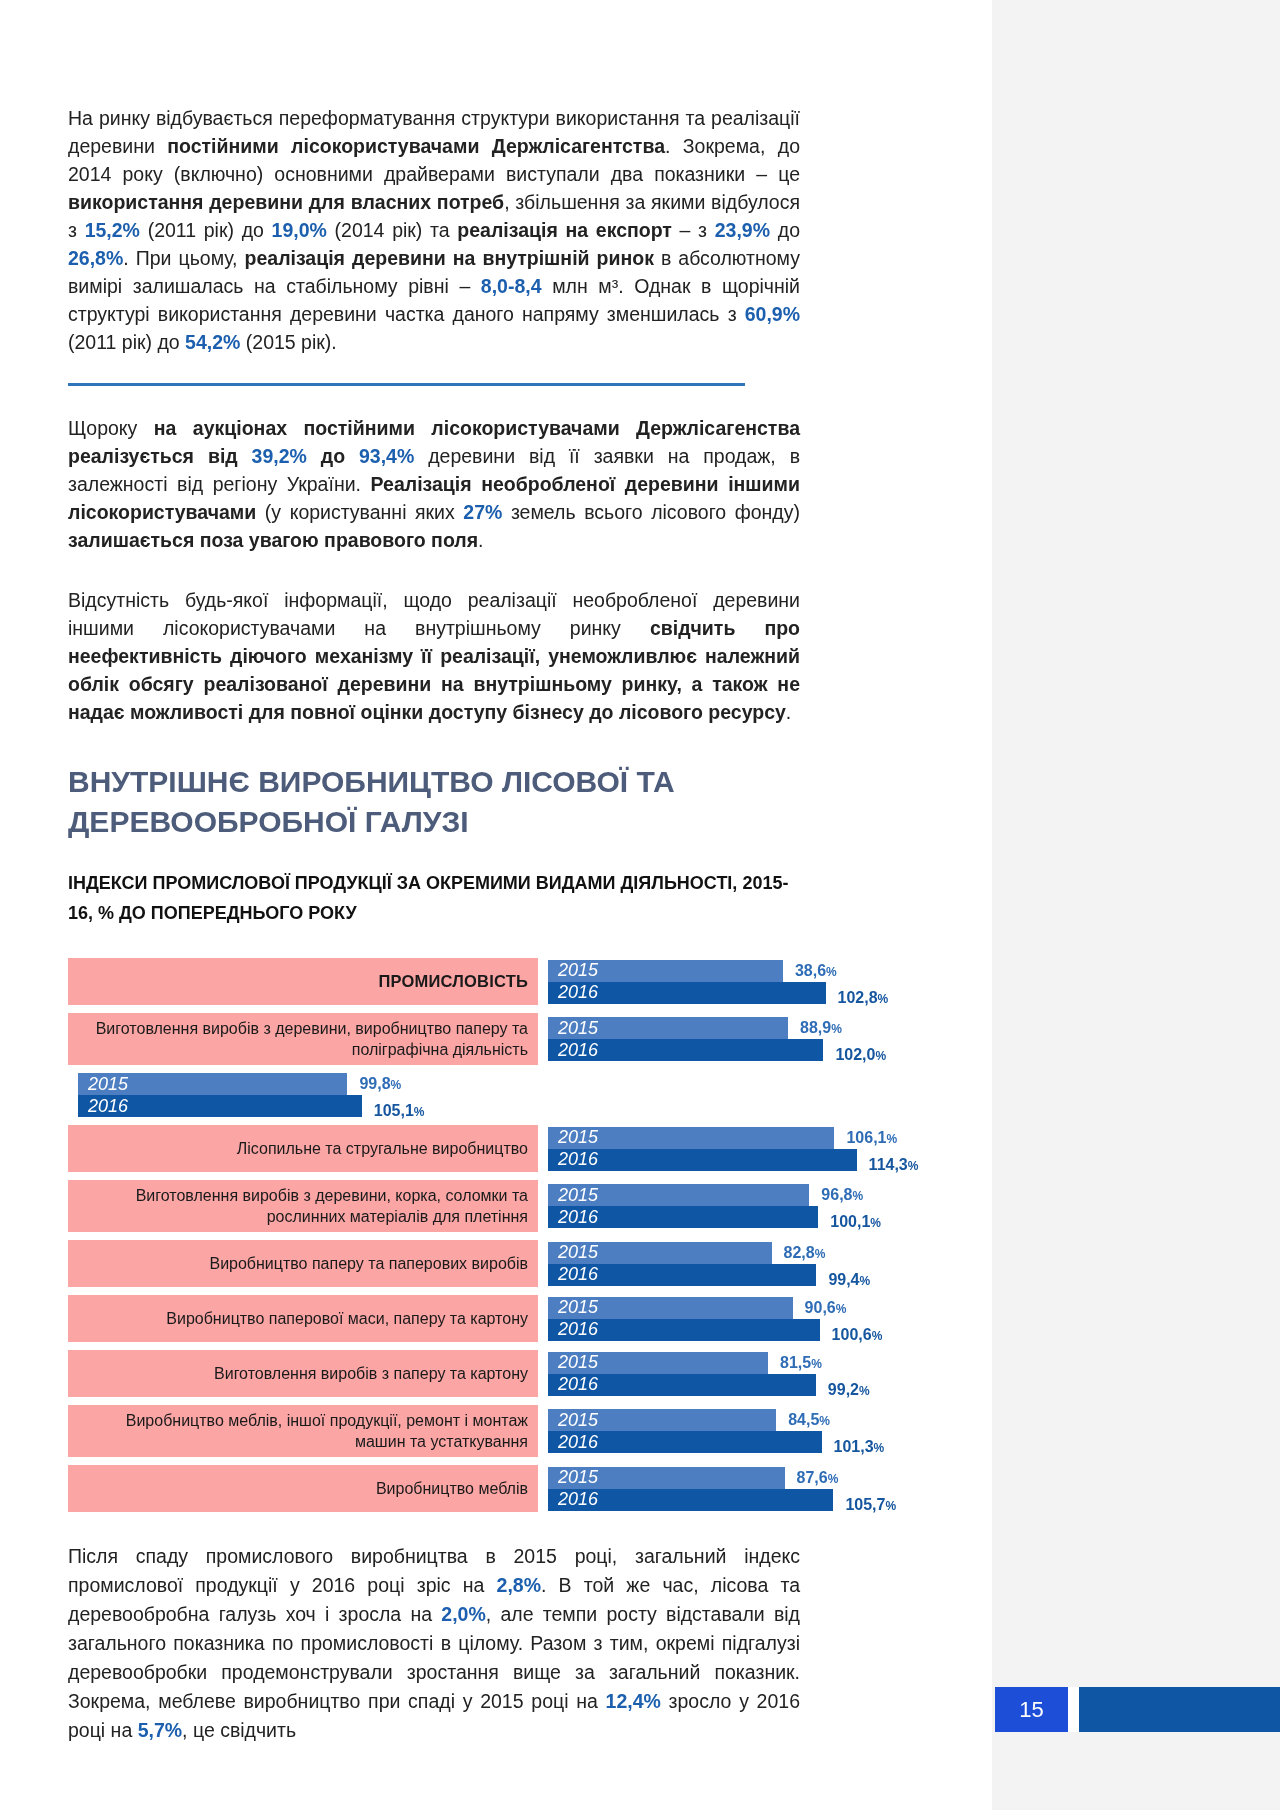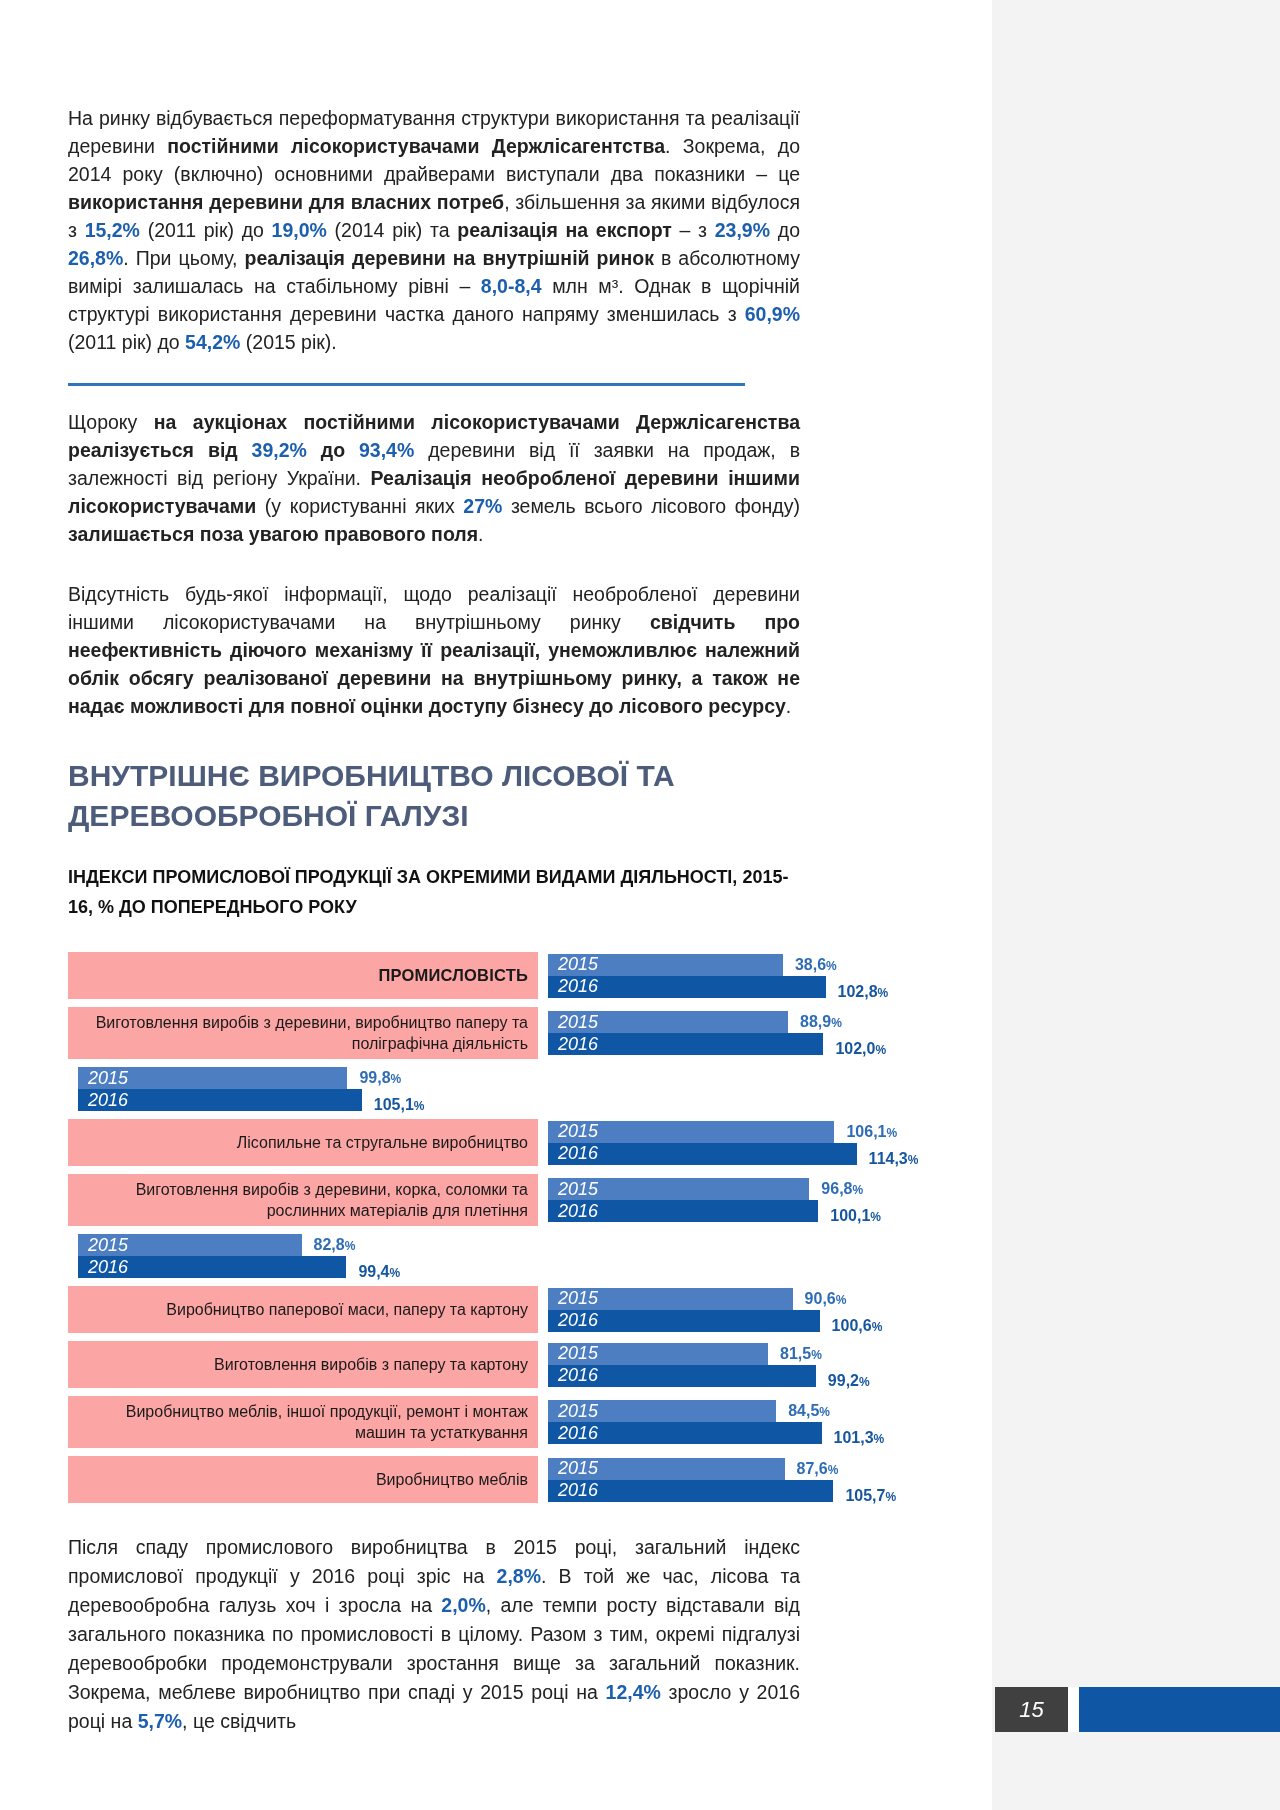--- a/index.html
+++ b/index.html
@@ -4,21 +4,21 @@
 <style>
   html,body{margin:0;padding:0;background:#fff;}
   .page{position:relative;width:1280px;height:1810px;background:#ffffff;overflow:hidden;
         font-family:"Liberation Sans","DejaVu Sans",sans-serif;color:#1f1f1f;}
   .side-band{position:absolute;left:992px;top:0;width:288px;height:1810px;background:#f3f3f4;}
   .content{position:absolute;left:68px;top:104px;width:732px;}
   .body-text{margin:0;font-size:19.5px;line-height:28px;text-align:justify;color:#222222;}
   .run-b{font-weight:700;}
   .run-num{font-weight:700;color:#1c5fae;}
   .rule{width:677px;height:3px;background:#2e75ba;margin-top:27px;}
-  .p2{margin-top:22px;}
+  .p2{margin-top:28px;}
   .p3{margin-top:32px;}
   .p4{margin-top:30px;line-height:29px;}
   .heading{margin:36px 0 0 0;font-size:30px;line-height:40px;font-weight:700;color:#4d5c7a;}
   .chart-title{margin:26px 0 0 0;font-size:18px;line-height:30px;font-weight:700;color:#111111;}
   .chart{margin-top:30px;width:900px;}
   .chart-row{display:flex;align-items:center;margin-bottom:8px;}
   .chart-label{width:470px;box-sizing:border-box;min-height:47px;background:#fca5a5;
                display:flex;align-items:center;justify-content:flex-end;text-align:right;
                padding:5px 10px 5px 18px;font-size:16px;line-height:21px;color:#1a1a1a;}
   .chart-label.bold{font-weight:700;font-size:16.5px;letter-spacing:.2px;}
@@ -26,22 +26,22 @@
   .bar-line{display:flex;align-items:center;height:22px;}
   .bar{height:22px;display:flex;align-items:center;box-sizing:border-box;padding-left:10px;}
   .year{font-style:italic;font-size:18px;color:#ffffff;}
   .val{margin-left:12px;white-space:nowrap;font-weight:700;}
   .val .num{font-size:16px;}
   .val .pct{font-size:12px;}
   .bar-line:nth-child(1) .val{color:#2e6cb5;}
   .bar-line:nth-child(2) .val{color:#15569f;transform:translateY(5px);}
   .footer{position:absolute;left:995px;top:1687px;width:285px;height:45px;background:#ffffff;
           display:flex;}
-  .page-num{width:73px;height:45px;background:#404040;color:#ffffff;font-size:22px;
-            display:flex;align-items:center;justify-content:center;font-style:italic;}
+  .page-num{width:73px;height:45px;background:#1d4ed8;color:#ffffff;font-size:22px;
+            display:flex;align-items:center;justify-content:center;}
   .footer-bar{margin-left:11px;flex:1;height:45px;background:#0f56a4;}
 </style>
 </head>
 <body>
 
 <div class="page">
   <div class="side-band"></div>
 
   <div class="content">
     <p class="body-text"><span class="run-n">На ринку відбувається переформатування структури використання та реалізації деревини </span><span class="run-b">постійними лісокористувачами Держлісагентства</span><span class="run-n">. Зокрема, до 2014 року (включно) основними драйверами виступали два показники – це </span><span class="run-b">використання деревини для власних потреб</span><span class="run-n">, збільшення за якими відбулося з </span><span class="run-num">15,2%</span><span class="run-n"> (2011 рік) до </span><span class="run-num">19,0%</span><span class="run-n"> (2014 рік) та </span><span class="run-b">реалізація на експорт</span><span class="run-n"> – з </span><span class="run-num">23,9%</span><span class="run-n"> до </span><span class="run-num">26,8%</span><span class="run-n">. При цьому, </span><span class="run-b">реалізація деревини на внутрішній ринок</span><span class="run-n"> в абсолютному вимірі залишалась на стабільному рівні – </span><span class="run-num">8,0-8,4</span><span class="run-n"> млн м³. Однак в щорічній структурі використання деревини частка даного напряму зменшилась з </span><span class="run-num">60,9%</span><span class="run-n"> (2011 рік) до </span><span class="run-num">54,2%</span><span class="run-n"> (2015 рік).</span></p>
@@ -134,20 +134,21 @@
       <div class="bar-line">
         <div class="bar" style="width: 270.27px; background: rgb(15, 86, 164);">
           <span class="year">2016</span>
         </div>
         <span class="val"><span class="num">100,1</span><span class="pct">%</span></span>
       </div>
     </div>
   </div>
 
   <div class="chart-row">
+    <div class="chart-label">Виробництво паперу та паперових виробів</div>
     <div class="chart-bars">
       <div class="bar-line">
         <div class="bar" style="width: 223.56px; background: rgb(77, 126, 193);">
           <span class="year">2015</span>
         </div>
         <span class="val"><span class="num">82,8</span><span class="pct">%</span></span>
       </div>
       <div class="bar-line">
         <div class="bar" style="width: 268.38px; background: rgb(15, 86, 164);">
           <span class="year">2016</span>

